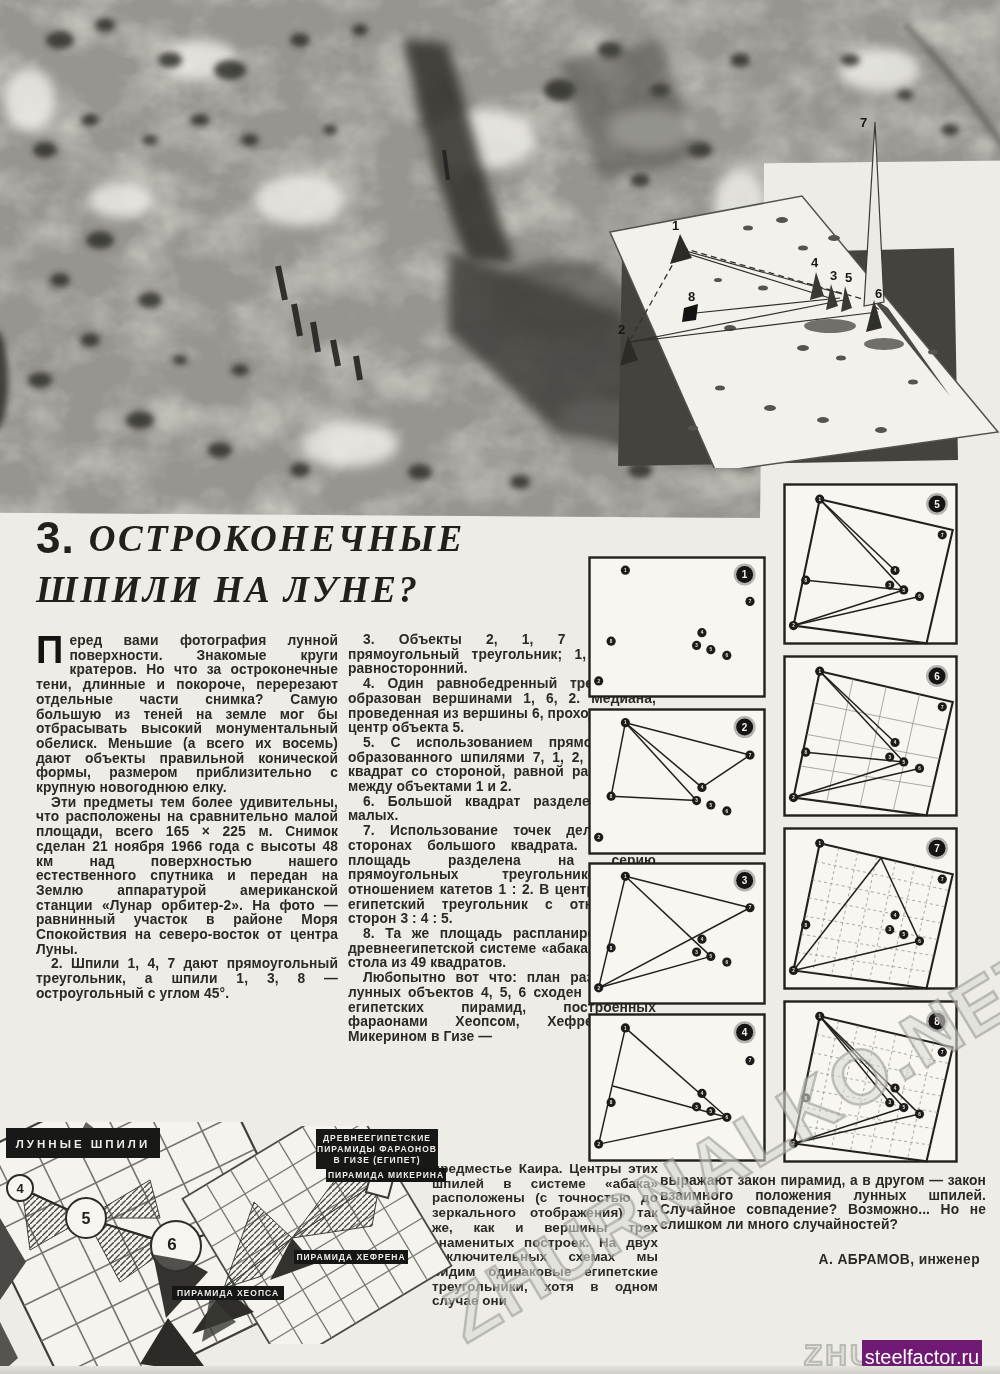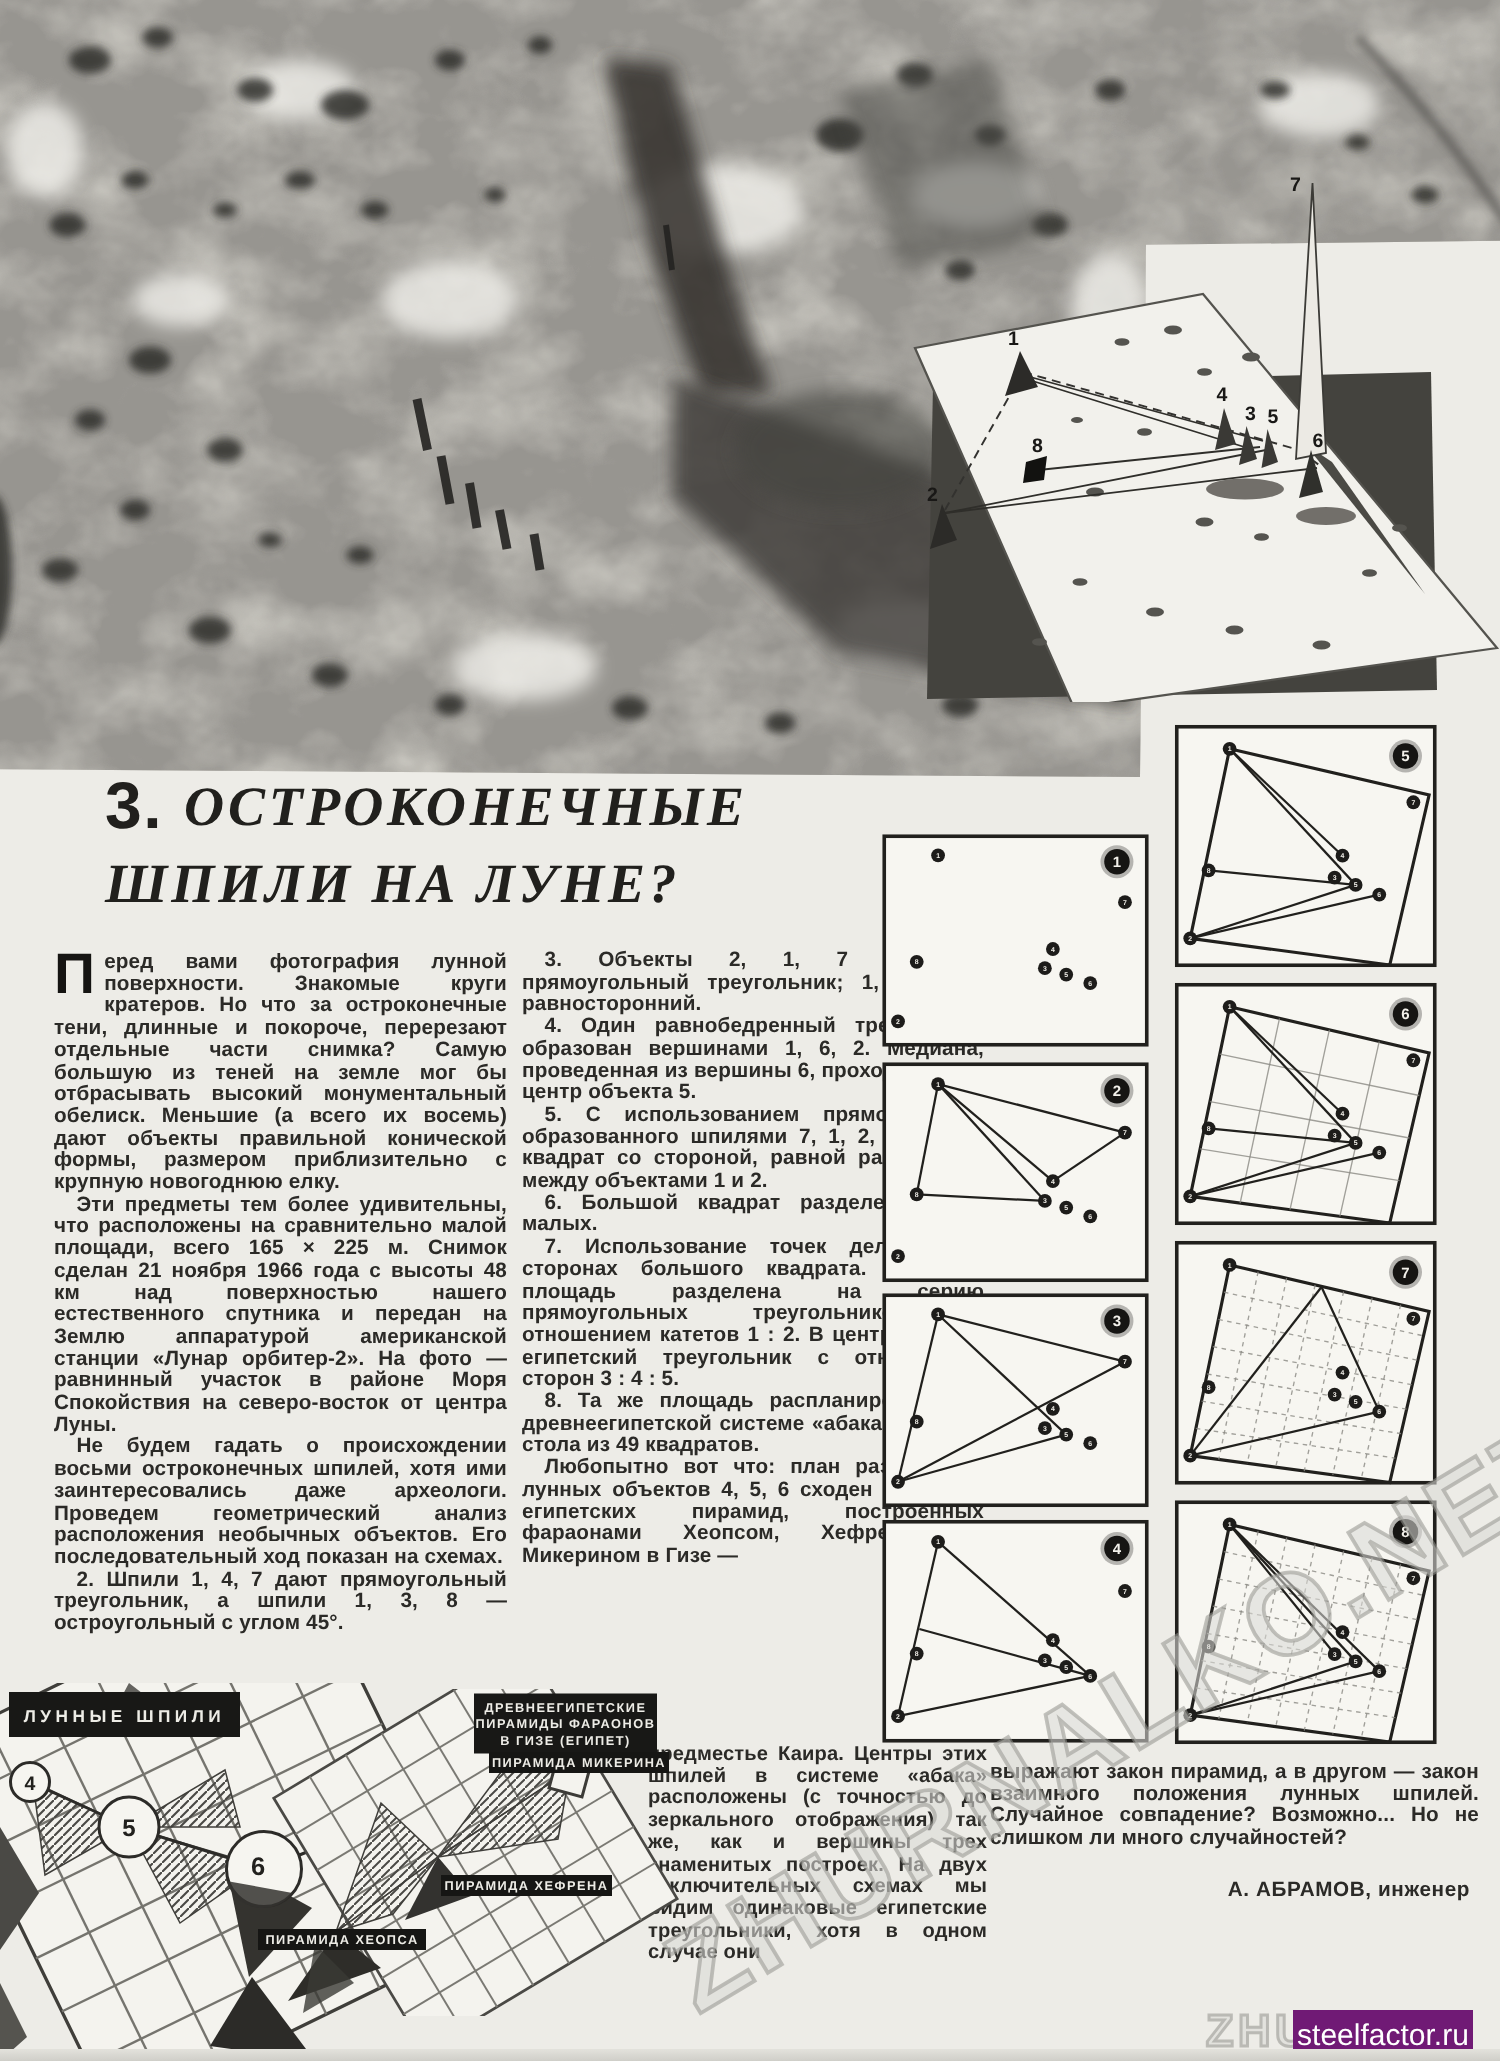--- a/index.html
+++ b/index.html
@@ -1,20 +1,20 @@
 <!DOCTYPE html>
 <html><head>
 <meta charset="utf-8">
 <style>
   html,body{margin:0;padding:0;}
   body{width:1000px;height:1374px;position:relative;overflow:hidden;
        background:#edece7;font-family:"Liberation Sans",sans-serif;}
   .abs{position:absolute;}
   
-  #title{position:absolute;left:36px;top:514px;color:#21201d;margin-left:34px;}
+  #title{position:absolute;left:36px;top:514px;color:#21201d;}
   #artnum{font-family:"Liberation Sans",sans-serif;font-weight:900;font-size:44px;
           font-style:normal;margin-right:14px;letter-spacing:1px;vertical-align:-2px;}
   .tline{font-family:"Liberation Serif",serif;font-style:italic;font-weight:700;
          font-size:37px;letter-spacing:2.5px;line-height:1.1;white-space:nowrap;}
   .t2{margin-top:8px;font-family:Liberation Serif, serif;}
   
   .col{position:absolute;color:#2b2a27;font-size:13.8px;line-height:14.7px;
        font-weight:700;text-align:justify;letter-spacing:0.1px;}
   .col p{margin:0;text-indent:15px;}
   .col p.noindent{text-indent:0;}
@@ -200,21 +200,20 @@
   </svg>
 
   <div id="title">
     <div class="tline"><span id="artnum">3.</span><span>ОСТРОКОНЕЧНЫЕ</span></div>
     <div class="tline t2">ШПИЛИ НА ЛУНЕ?</div>
   </div>
 
   <div id="col1" class="col" style="left:36px;top:634px;width:302px;">
     <p class="noindent"><span class="dropcap">П</span><span>еред вами фотография лунной поверхности. Знакомые круги кратеров. Но что за остроконечные тени, длинные и покороче, перерезают отдельные части снимка? Самую большую из теней на земле мог бы отбрасывать высокий монументальный обелиск. Меньшие (а всего их восемь) дают объекты правильной конической формы, размером приблизительно с крупную новогоднюю елку.</span></p>
     <p>Эти предметы тем более удивительны, что расположены на сравнительно малой площади, всего 165 × 225 м. Снимок сделан 21 ноября 1966 года с высоты 48 км над поверхностью нашего естественного спутника и передан на Землю аппаратурой американской станции «Лунар орбитер-2». На фото — равнинный участок в районе Моря Спокойствия на северо-восток от центра Луны.</p>
-    <p>Не будем гадать о происхождении восьми остроконечных шпилей, хотя ими заинтересовались даже археологи. Проведем геометрический анализ расположения необычных объектов. Его последовательный ход показан на схемах.</p>
     <p>2. Шпили 1, 4, 7 дают прямоугольный треугольник, а шпили 1, 3, 8 — остроугольный с углом 45°.</p>
   </div>
 
   <div id="col2" class="col" style="left:348px;top:633px;width:308px;">
     <p>3. Объекты 2, 1, 7 образуют прямоугольный треугольник; 1, 2, 5 — равносторонний.</p>
     <p>4. Один равнобедренный треугольник образован вершинами 1, 6, 2. Медиана, проведенная из вершины 6, проходит через центр объекта 5.</p>
     <p>5. С использованием прямого угла, образованного шпилями 7, 1, 2, построен квадрат со стороной, равной расстоянию между объектами 1 и 2.</p>
     <p>6. Большой квадрат разделен на 16 малых.</p>
     <p>7. Использование точек деления на сторонах большого квадрата. Вся его площадь разделена на серию прямоугольных треугольников с отношением катетов 1 : 2. В центре возник египетский треугольник с отношением сторон 3 : 4 : 5.</p>
     <p>8. Та же площадь распланирована по древнеегипетской системе «абака», то есть стола из 49 квадратов.</p>

